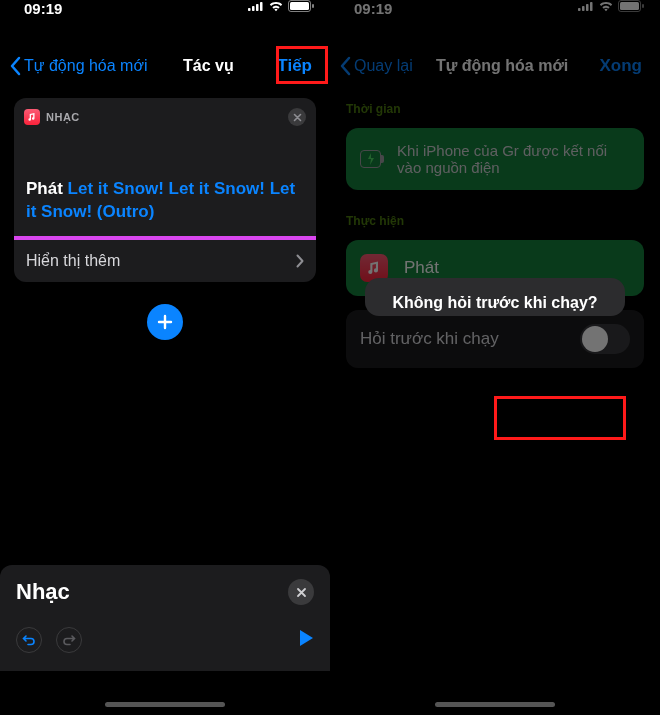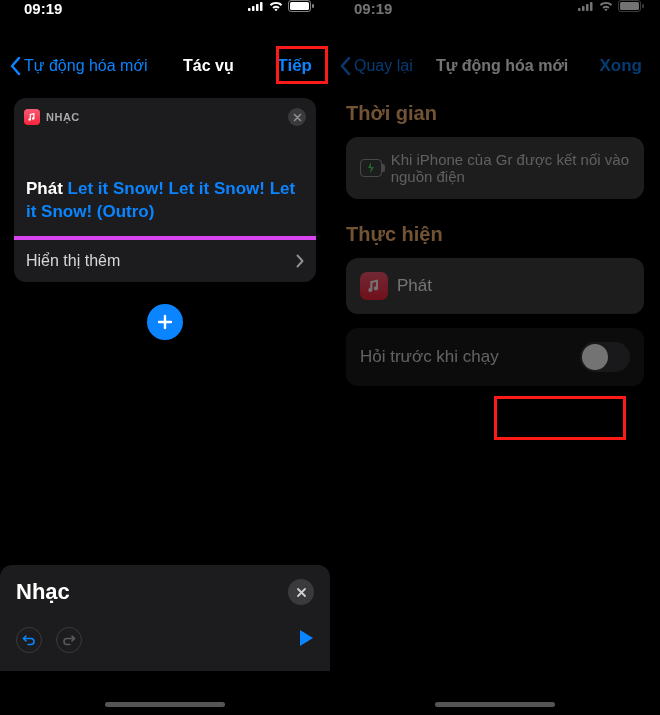--- a/index.html
+++ b/index.html
@@ -111,26 +111,26 @@
   .home-indicator {
     position:absolute; bottom:8px; left:50%; transform:translateX(-50%);
     width:120px;height:5px;border-radius:3px;background:#555;
   }
 
   
   .hl { position:absolute; border:3px solid #ff1a1a; pointer-events:none; }
 
   
   .settings-body { padding: 4px 16px 0 16px; }
-  .section-title { font-size:20px; font-weight:700; color:#fdba74; margin-top:10px; }
+  .section-title { font-size:12px; font-weight:700; color:#4d7c0f; margin-top:10px; }
   .row-card {
     margin-top:12px;
-    background:#404040; border-radius:12px;
+    background:#15803d; border-radius:12px;
     padding:14px 14px;
-    display:flex; align-items:center; gap:9px;
+    display:flex; align-items:center; gap:16px;
     color:#d2d2d6; font-size:15px;
   }
   .charge-icon {
     width:28px;height:18px;border:1.5px solid #9e9ea2;border-radius:4px;
     position:relative; display:flex;align-items:center;justify-content:center;
   }
   .charge-icon:after{ content:""; position:absolute; right:-4px; top:50%; transform:translateY(-50%); width:3px;height:8px;background:#9e9ea2;border-radius:0 2px 2px 0; }
   .action-row .label { color:#fff; font-size:17px; }
   .ask-row {
     background:#1c1c1e;border-radius:12px;margin-top:14px;
@@ -345,18 +345,19 @@
 
     <div class="ask-row">
       <span>Hỏi trước khi chạy</span>
       <span class="switch"></span>
     </div>
   </div>
 
   <div class="dim"></div>
 
   <div class="alert">
+    <div class="atitle">Không hỏi trước khi chạy?</div>
   </div>
 
   <div class="home-indicator"></div>
 
   <div class="hl" style="top:396px; left:164px; width:132px; height:44px;"></div>
 </div>
 
 </body></html>

